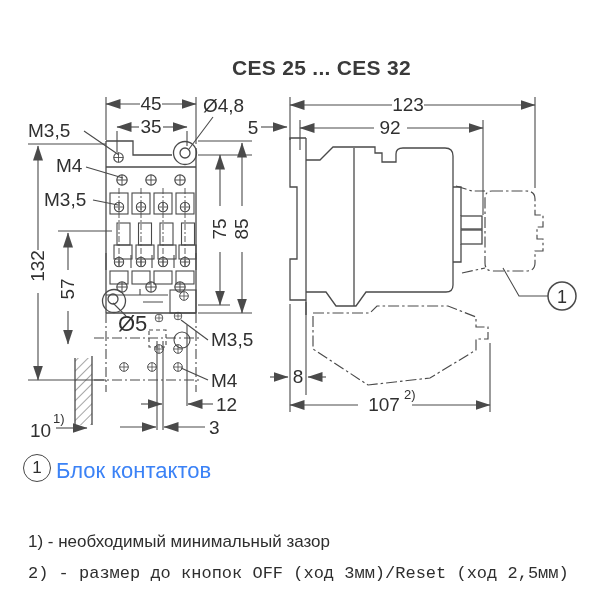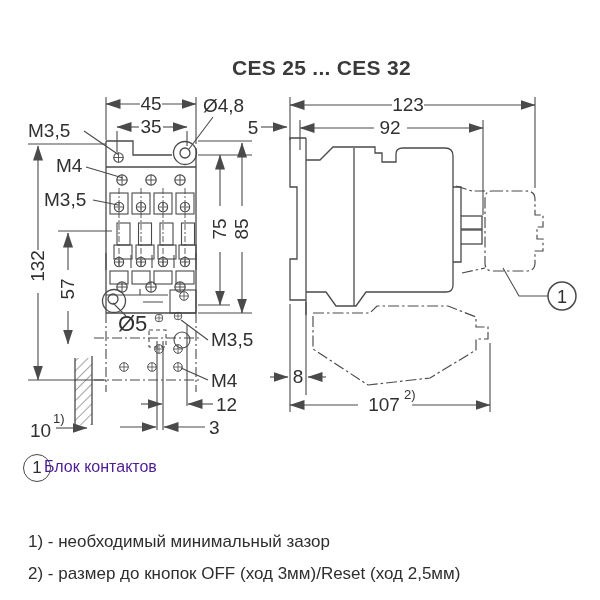--- a/index.html
+++ b/index.html
@@ -7,24 +7,24 @@
          font-family:"Liberation Sans",sans-serif;color:#333;}
   .title{position:absolute;left:0;width:643px;top:56px;text-align:center;
          font-size:21px;font-weight:600;color:#3a3a3a;letter-spacing:.3px;}
   svg{position:absolute;left:0;top:0;}
   svg text{font-family:"Liberation Sans",sans-serif;fill:#303030;}
   .dimtxt{font-size:19px;}
   .suptxt{font-size:13px;}
   .legend-callout{position:absolute;left:23px;top:454px;width:26px;height:26px;
         border:1.7px solid #474747;border-radius:50%;display:flex;align-items:center;
         justify-content:center;font-size:17px;color:#2e2e2e;}
-  .legend-label{position:absolute;left:44px;top:458px;font-size:16px;color:#4c1d95;}
+  .legend-label{position:absolute;left:56px;top:458px;font-size:22px;color:#3b82f6;}
   .note{position:absolute;left:28px;font-size:17px;color:#2e2e2e;margin-top:36px;}
   .note1{top:496px;}
-  .note2{top:528px;}
+  .note2{top:528px;font-family:Liberation Mono, monospace;}
 </style>
 </head>
 <body>
 
 <div class="stage">
 
   <div class="title">CES 25 ... CES 32</div>
 
   <svg width="600" height="600" viewBox="0 0 600 600">
     <defs>

